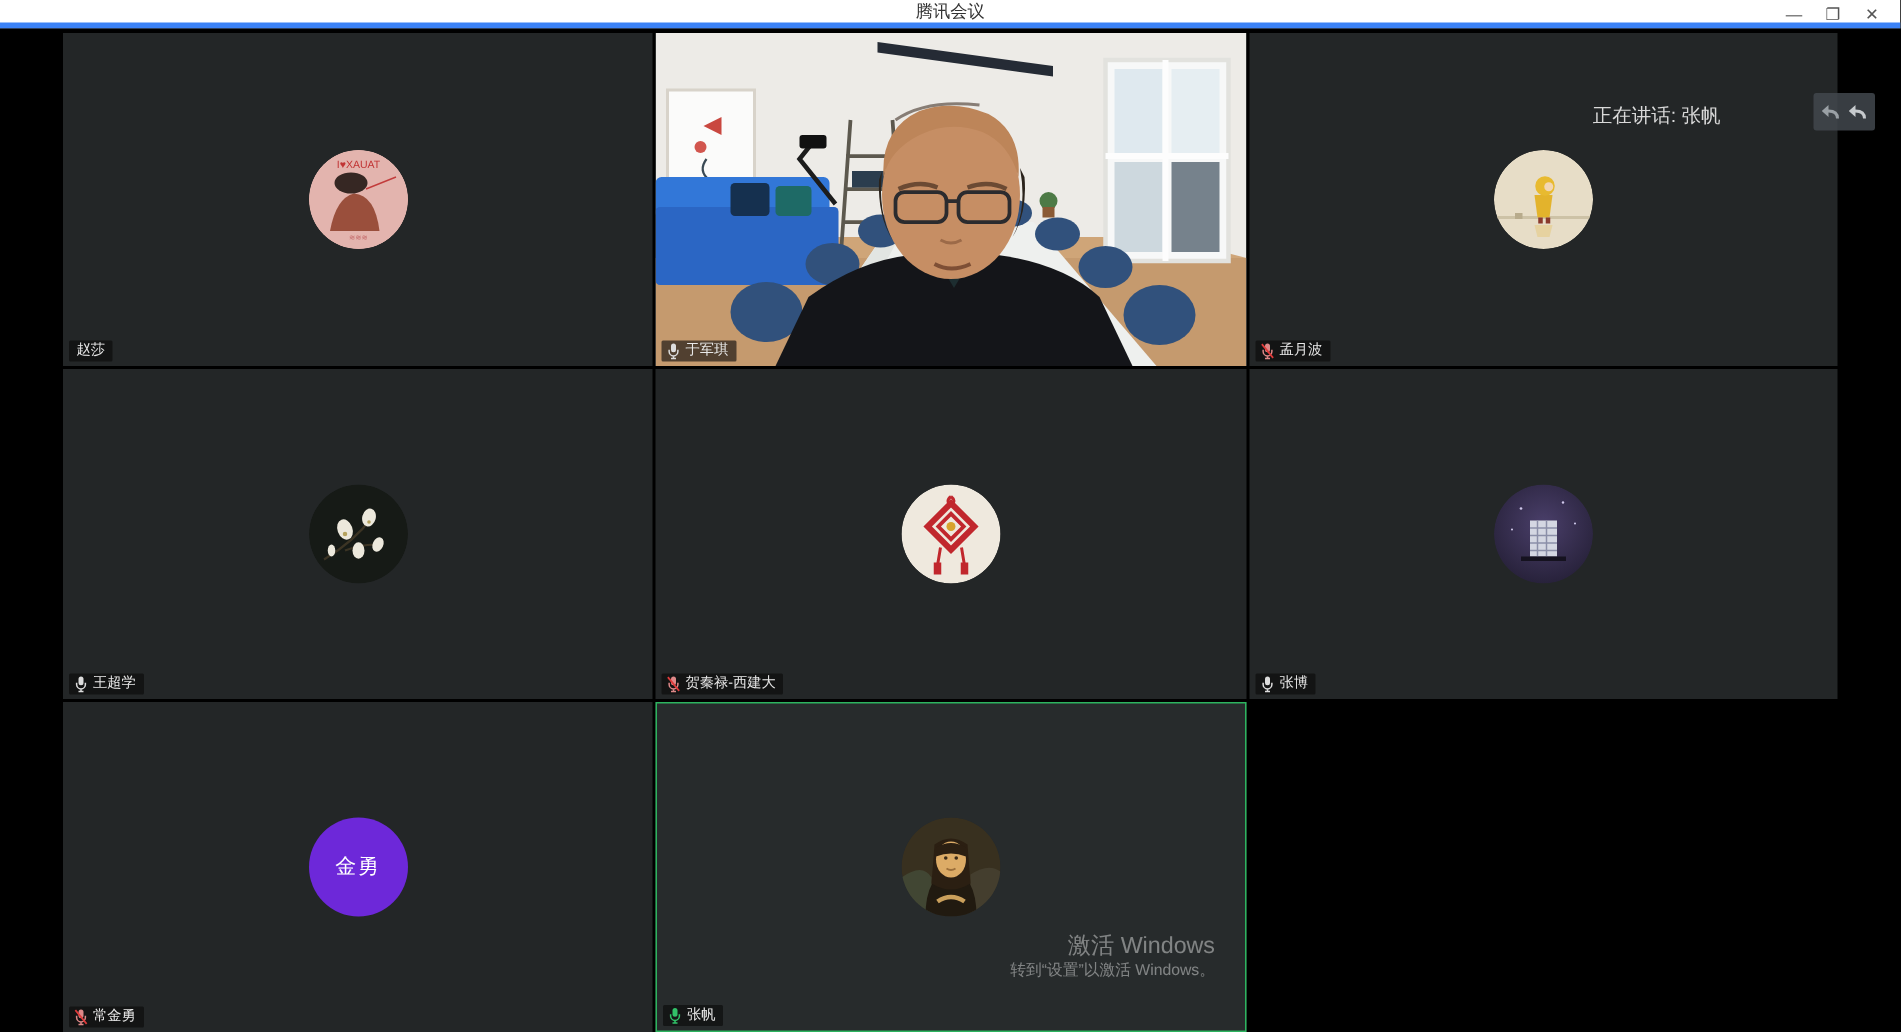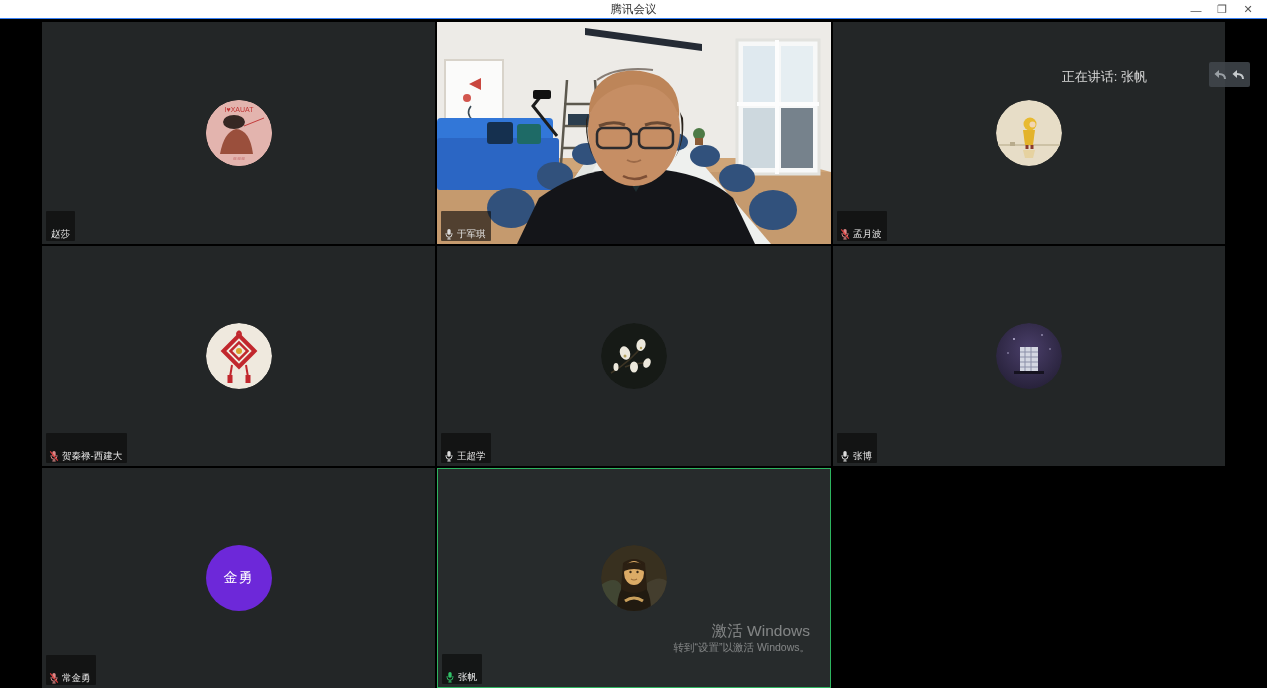--- a/index.html
+++ b/index.html
@@ -1,42 +1,42 @@
 <!DOCTYPE html>
 <html><head>
 <meta charset="utf-8">
 <style>
   * { margin:0; padding:0; box-sizing:border-box; }
   html,body { width:1267px; height:688px; overflow:hidden; background:#000;
     font-family:"Liberation Sans", sans-serif; }
 
   
   .titlebar { position:relative; height:19px; background:#ffffff;
-    border-bottom:1px solid #3b82f6; display:flex; align-items:center; justify-content:center; }
+    border-bottom:4px solid #3b82f6; display:flex; align-items:center; justify-content:center; }
   .titlebar .title { font-size:11.5px; color:#333; }
   .win-controls { position:absolute; right:6px; top:0; height:19px; display:flex; align-items:center; }
   .win-btn { width:26px; height:19px; display:flex; align-items:center; justify-content:center;
     color:#555; font-size:11px; cursor:default; }
 
   
   .stage { position:relative; width:1267px; height:669px; background:#000; }
   .grid { position:absolute; left:42px; top:3px; width:1183px; height:666px;
     display:grid; grid-template-columns:393px 394px 392px; grid-template-rows:222px 220px 220px; gap:2px; }
 
   .tile { position:relative; background:#232627; overflow:hidden; }
   .tile.active { background:#272b2c; border:1px solid #2db45f; }
 
   .avatar-wrap { position:absolute; left:50%; top:50%; transform:translate(-50%,-50%); }
   .avatar-wrap svg { display:block; border-radius:50%; }
 
   .initial-circle { width:66px; height:66px; border-radius:50%; background:#6d28d9;
     color:#fff; font-size:14px; display:flex; align-items:center; justify-content:center; letter-spacing:1px; }
 
   .name-label { position:absolute; left:4px; bottom:3px; background:rgba(10,10,10,0.62);
-    color:#e8e8e8; font-size:9.5px; line-height:14px; padding:16px 5px 0 3px; border-radius:1px;
+    color:#e8e8e8; font-size:9.5px; line-height:14px; padding:0 5px 0 3px; border-radius:1px;
     display:flex; align-items:center; gap:3px; white-space:nowrap; }
   .name-label.no-mic { padding-left:5px; }
   .mic { width:10px; height:12px; flex:0 0 auto; }
 
   .video-bg { position:absolute; inset:0; }
   .video-bg svg { display:block; width:100%; height:100%; }
 
   .speaking-indicator { position:absolute; top:49px; right:120px; color:#d9d9d9; font-size:13px; }
 
   .corner-icons { position:absolute; top:43px; right:17px; width:41px; height:25px;
@@ -168,47 +168,20 @@
           <line x1="4" y1="13" x2="8" y2="13" stroke="#d88" stroke-width="1.2"></line>
           <line x1="1.5" y1="1.5" x2="10.5" y2="12.5" stroke="#e03b3b" stroke-width="1.4"></line>
         </svg>
         <span>孟月波</span>
       </div>
     </div>
 
     <div class="tile">
       <div class="avatar-wrap">
         <svg width="66" height="66" viewBox="0 0 66 66">
-          <circle cx="33" cy="33" r="33" fill="#efe9de"></circle>
-          <g stroke="#c1272d" fill="none">
-            <rect x="22" y="17" width="22" height="22" stroke-width="4" transform="rotate(45 33 28)"></rect>
-            <rect x="27" y="22" width="12" height="12" stroke-width="2.5" transform="rotate(45 33 28)"></rect>
-            <path d="M33 8 q-4 3 0 6 q4 -3 0 -6" stroke-width="2"></path>
-            <path d="M26 42 L24 54 M40 42 L42 54" stroke-width="2"></path>
-          </g>
-          <rect x="21.5" y="52" width="5" height="8" fill="#c1272d"></rect>
-          <rect x="39.5" y="52" width="5" height="8" fill="#c1272d"></rect>
-          <circle cx="33" cy="28" r="3" fill="#d8a32c"></circle>
-        </svg>
-      </div>
-      <div class="name-label">
-        <svg class="mic" viewBox="0 0 12 14">
-          <rect x="4" y="1" width="4" height="7" rx="2" fill="#d88"></rect>
-          <path d="M2.5 6 v1.4 a3.5 3.5 0 0 0 7 0 V6" fill="none" stroke="#d88" stroke-width="1.2"></path>
-          <line x1="6" y1="11.2" x2="6" y2="13" stroke="#d88" stroke-width="1.2"></line>
-          <line x1="4" y1="13" x2="8" y2="13" stroke="#d88" stroke-width="1.2"></line>
-          <line x1="1.5" y1="1.5" x2="10.5" y2="12.5" stroke="#e03b3b" stroke-width="1.4"></line>
-        </svg>
-        <span>贺秦禄-西建大</span>
-      </div>
-    </div>
-
-    <div class="tile">
-      <div class="avatar-wrap">
-        <svg width="66" height="66" viewBox="0 0 66 66">
           <circle cx="33" cy="33" r="33" fill="#161a16"></circle>
           <path d="M10 50 Q30 38 42 22 M24 44 Q34 40 44 40" stroke="#3c3424" stroke-width="1.5" fill="none"></path>
           <g fill="#ece8dc">
             <ellipse cx="24" cy="30" rx="5" ry="7" transform="rotate(-20 24 30)"></ellipse>
             <ellipse cx="40" cy="22" rx="4.5" ry="6" transform="rotate(15 40 22)"></ellipse>
             <ellipse cx="33" cy="44" rx="4" ry="5.5"></ellipse>
             <ellipse cx="46" cy="40" rx="3.5" ry="5" transform="rotate(25 46 40)"></ellipse>
             <ellipse cx="15" cy="44" rx="2.5" ry="4"></ellipse>
           </g>
           <circle cx="24" cy="33" r="1.5" fill="#b5a25e"></circle>
@@ -216,20 +189,47 @@
         </svg>
       </div>
       <div class="name-label">
         <svg class="mic" viewBox="0 0 12 14">
           <rect x="4" y="1" width="4" height="7" rx="2" fill="#dcdcdc"></rect>
           <path d="M2.5 6 v1.4 a3.5 3.5 0 0 0 7 0 V6" fill="none" stroke="#dcdcdc" stroke-width="1.2"></path>
           <line x1="6" y1="11.2" x2="6" y2="13" stroke="#dcdcdc" stroke-width="1.2"></line>
           <line x1="4" y1="13" x2="8" y2="13" stroke="#dcdcdc" stroke-width="1.2"></line>
         </svg>
         <span>王超学</span>
+      </div>
+    </div>
+
+    <div class="tile">
+      <div class="avatar-wrap">
+        <svg width="66" height="66" viewBox="0 0 66 66">
+          <circle cx="33" cy="33" r="33" fill="#efe9de"></circle>
+          <g stroke="#c1272d" fill="none">
+            <rect x="22" y="17" width="22" height="22" stroke-width="4" transform="rotate(45 33 28)"></rect>
+            <rect x="27" y="22" width="12" height="12" stroke-width="2.5" transform="rotate(45 33 28)"></rect>
+            <path d="M33 8 q-4 3 0 6 q4 -3 0 -6" stroke-width="2"></path>
+            <path d="M26 42 L24 54 M40 42 L42 54" stroke-width="2"></path>
+          </g>
+          <rect x="21.5" y="52" width="5" height="8" fill="#c1272d"></rect>
+          <rect x="39.5" y="52" width="5" height="8" fill="#c1272d"></rect>
+          <circle cx="33" cy="28" r="3" fill="#d8a32c"></circle>
+        </svg>
+      </div>
+      <div class="name-label">
+        <svg class="mic" viewBox="0 0 12 14">
+          <rect x="4" y="1" width="4" height="7" rx="2" fill="#d88"></rect>
+          <path d="M2.5 6 v1.4 a3.5 3.5 0 0 0 7 0 V6" fill="none" stroke="#d88" stroke-width="1.2"></path>
+          <line x1="6" y1="11.2" x2="6" y2="13" stroke="#d88" stroke-width="1.2"></line>
+          <line x1="4" y1="13" x2="8" y2="13" stroke="#d88" stroke-width="1.2"></line>
+          <line x1="1.5" y1="1.5" x2="10.5" y2="12.5" stroke="#e03b3b" stroke-width="1.4"></line>
+        </svg>
+        <span>贺秦禄-西建大</span>
       </div>
     </div>
 
     <div class="tile">
       <div class="avatar-wrap">
         <svg width="66" height="66" viewBox="0 0 66 66">
           <defs>
             <radialGradient id="nightsky" cx="50%" cy="40%" r="70%">
               <stop offset="0%" stop-color="#4a3f6a"></stop>
               <stop offset="100%" stop-color="#221d33"></stop>

